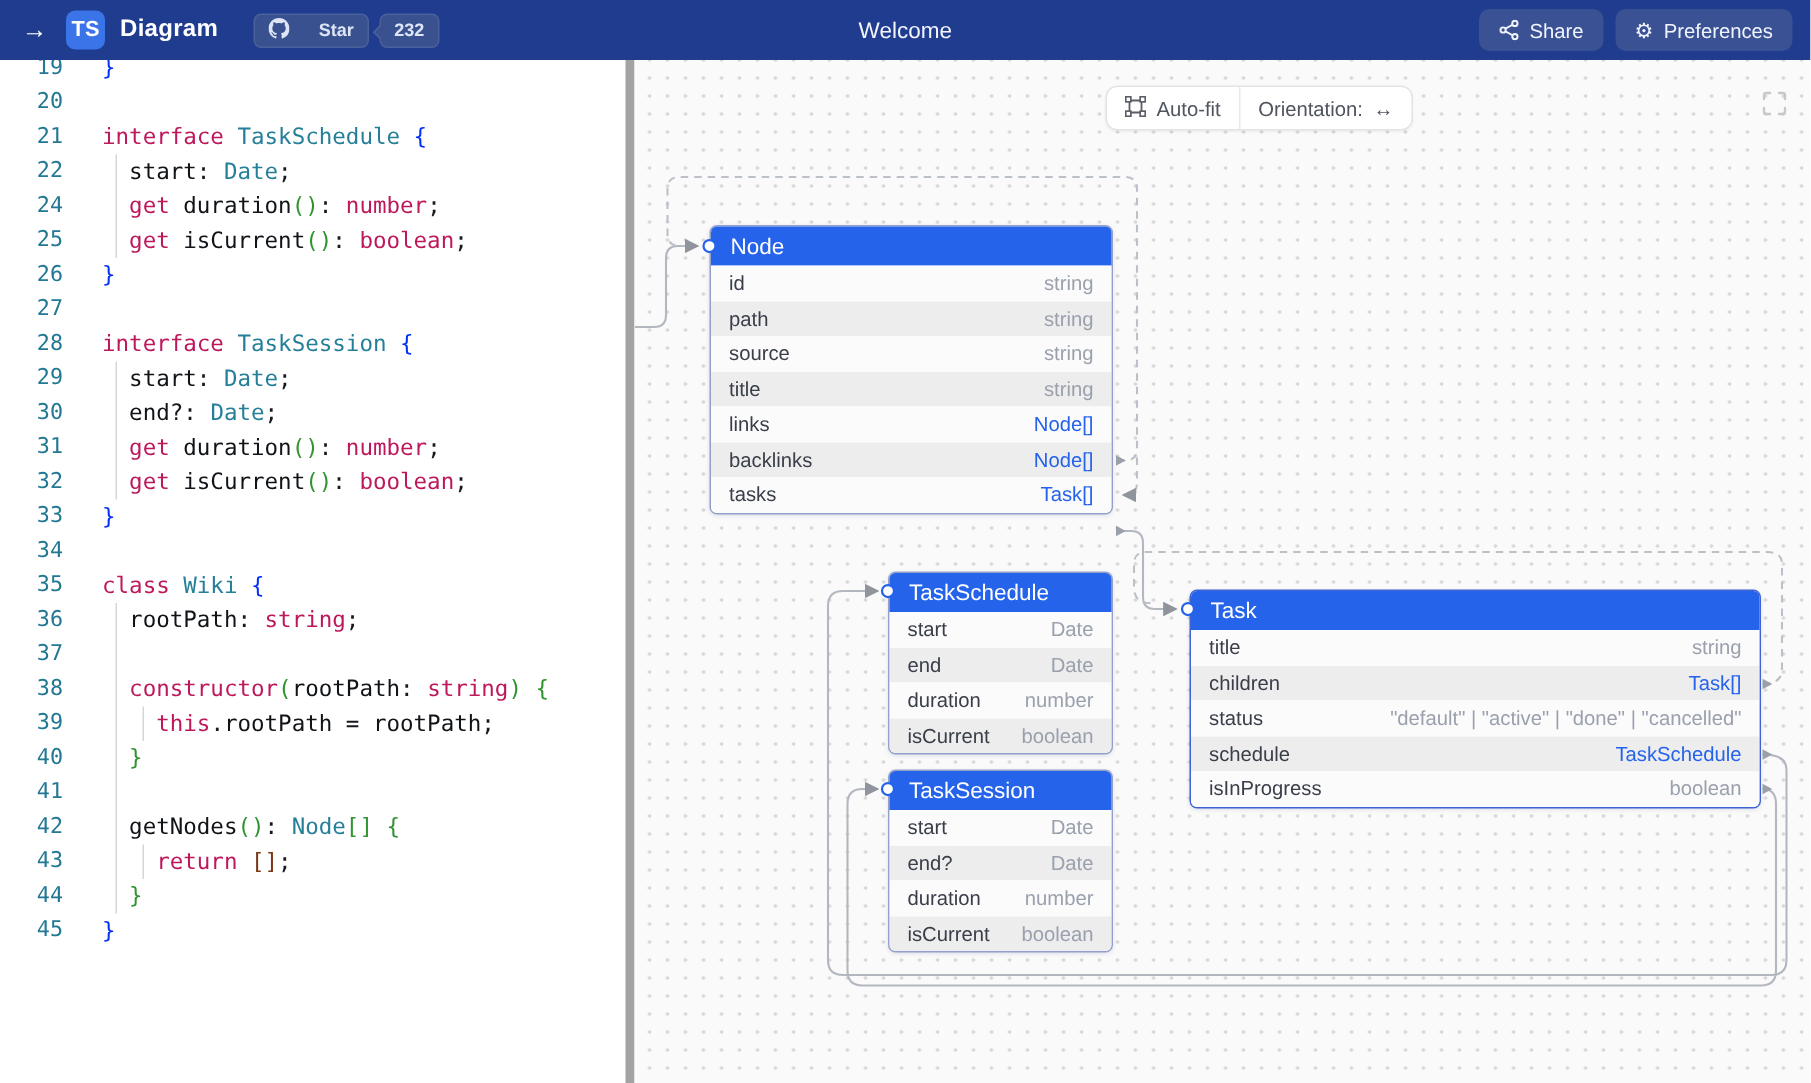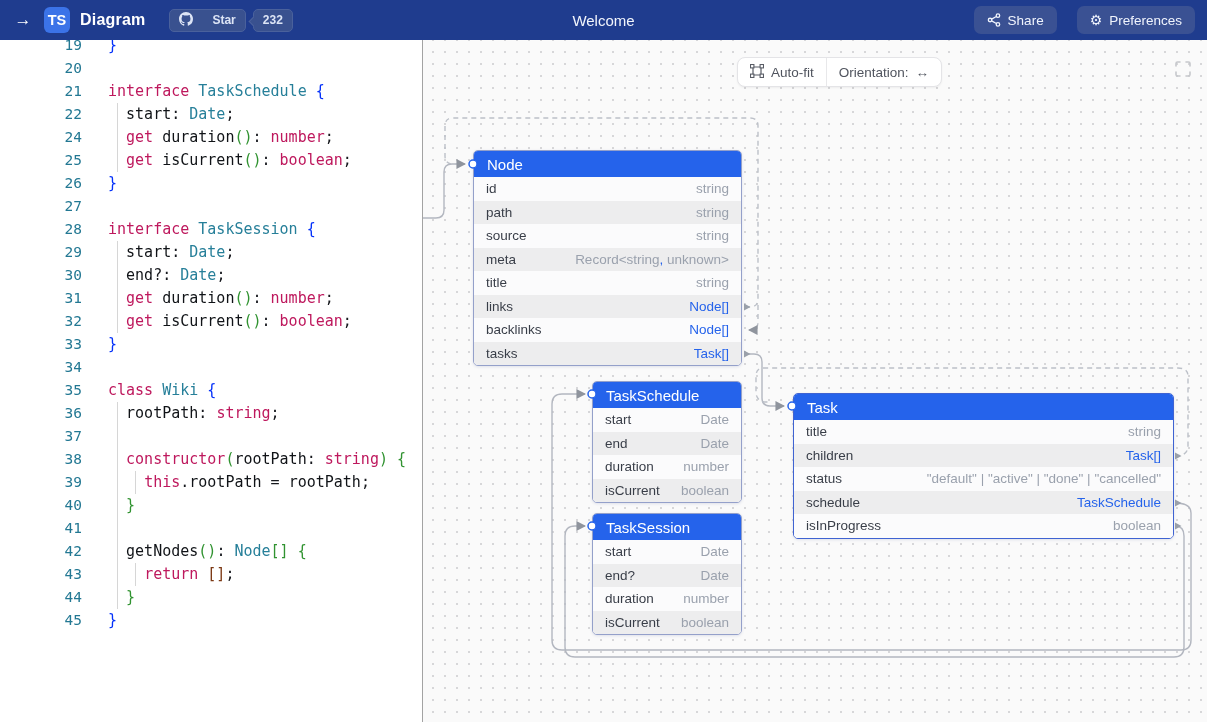--- a/index.html
+++ b/index.html
@@ -9,30 +9,30 @@
   .topbar { position:relative; height:40px; background:#1f3c8e; display:flex; align-items:center; padding:0 12px; color:#eef2fb; }
   .tb-left { display:flex; align-items:center; gap:10px; }
   .nav-arrow { width:22px; height:22px; display:flex; align-items:center; justify-content:center; font-size:17px; color:#fff; cursor:pointer; }
   .ts-badge { width:26px; height:26px; border-radius:6px; background:#3b73e8; color:#fff; font-weight:bold; font-size:14.5px; display:flex; align-items:center; justify-content:center; }
   .app-name { font-size:16px; font-weight:bold; color:#fff; letter-spacing:.2px; }
   .star-widget { display:flex; align-items:center; margin-left:14px; }
   .star-pill { display:flex; align-items:center; gap:19px; background:#39518f; border:1px solid #4a619c; border-radius:5px; height:23px; padding:0 9px; font-size:12px; font-weight:bold; color:#dce4f5; cursor:pointer; }
   .count-pill { position:relative; background:#39518f; border:1px solid #4a619c; border-radius:5px; height:23px; padding:0 9px; font-size:12px; font-weight:bold; color:#dce4f5; margin-left:7px; display:flex; align-items:center; cursor:pointer; }
   .count-pill::before { content:""; position:absolute; left:-3.5px; top:8px; width:6px; height:6px; background:#39518f; border-left:1px solid #4a619c; border-bottom:1px solid #4a619c; transform:rotate(45deg); }
   .tb-title { position:absolute; left:0; right:0; text-align:center; font-size:15px; font-weight:500; color:#f2f5fc; pointer-events:none; }
-  .tb-right { margin-left:auto; display:flex; gap:20px; }
+  .tb-right { margin-left:auto; display:flex; gap:8px; }
   .tb-btn { display:flex; align-items:center; gap:7px; background:#3a5193; border-radius:7px; height:28px; padding:0 13px; font-size:13.5px; font-weight:500; color:#f0f4fd; cursor:pointer; }
   .tb-btn svg { display:block; }
   .gear-glyph { font-size:14px; line-height:1; }
 
   
   .main { display:flex; height:682px; }
 
   
-  .editor { width:423px; background:#fff; border-right:1px solid #a3a3a3; overflow:hidden; position:relative;padding-left:40px; }
+  .editor { width:423px; background:#fff; border-right:6px solid #a3a3a3; overflow:hidden; position:relative; }
   .code { margin-top:-6px; font-family:"DejaVu Sans Mono", monospace; font-size:15px; line-height:23px; }
   .cline { display:flex; height:23px; white-space:pre; }
   .lnum { width:42px; text-align:right; color:#237893; flex:none; font-size:14.5px; }
   .ltext { position:relative; padding-left:26px; flex:1; color:#16181d; }
   .guide { position:absolute; top:0; bottom:0; width:1px; background:#d6d6d6; }
   .tk-kw { color:#be185d; }
   .tk-ty { color:#267f99; }
   .tk-id { color:#101317; }
   .tk-pl { color:#16181d; }
   .tk-b1 { color:#0431fa; }
@@ -199,24 +199,20 @@
             </div>
             <div class="dg-row">
               <span class="k">path</span>
               <span class="v"><span>string</span></span>
             </div>
             <div class="dg-row">
               <span class="k">source</span>
               <span class="v"><span>string</span></span>
             </div>
             <div class="dg-row">
-              <span class="k">meta</span>
-              <span class="v"><span>Record&lt;string</span><span class="seg-link">,</span><span> unknown&gt;</span></span>
-            </div>
-            <div class="dg-row">
               <span class="k">title</span>
               <span class="v"><span>string</span></span>
             </div>
             <div class="dg-row">
               <span class="k">links</span>
               <span class="v"><span class="seg-link">Node[]</span></span>
             </div>
             <div class="dg-row">
               <span class="k">backlinks</span>
               <span class="v"><span class="seg-link">Node[]</span></span>

